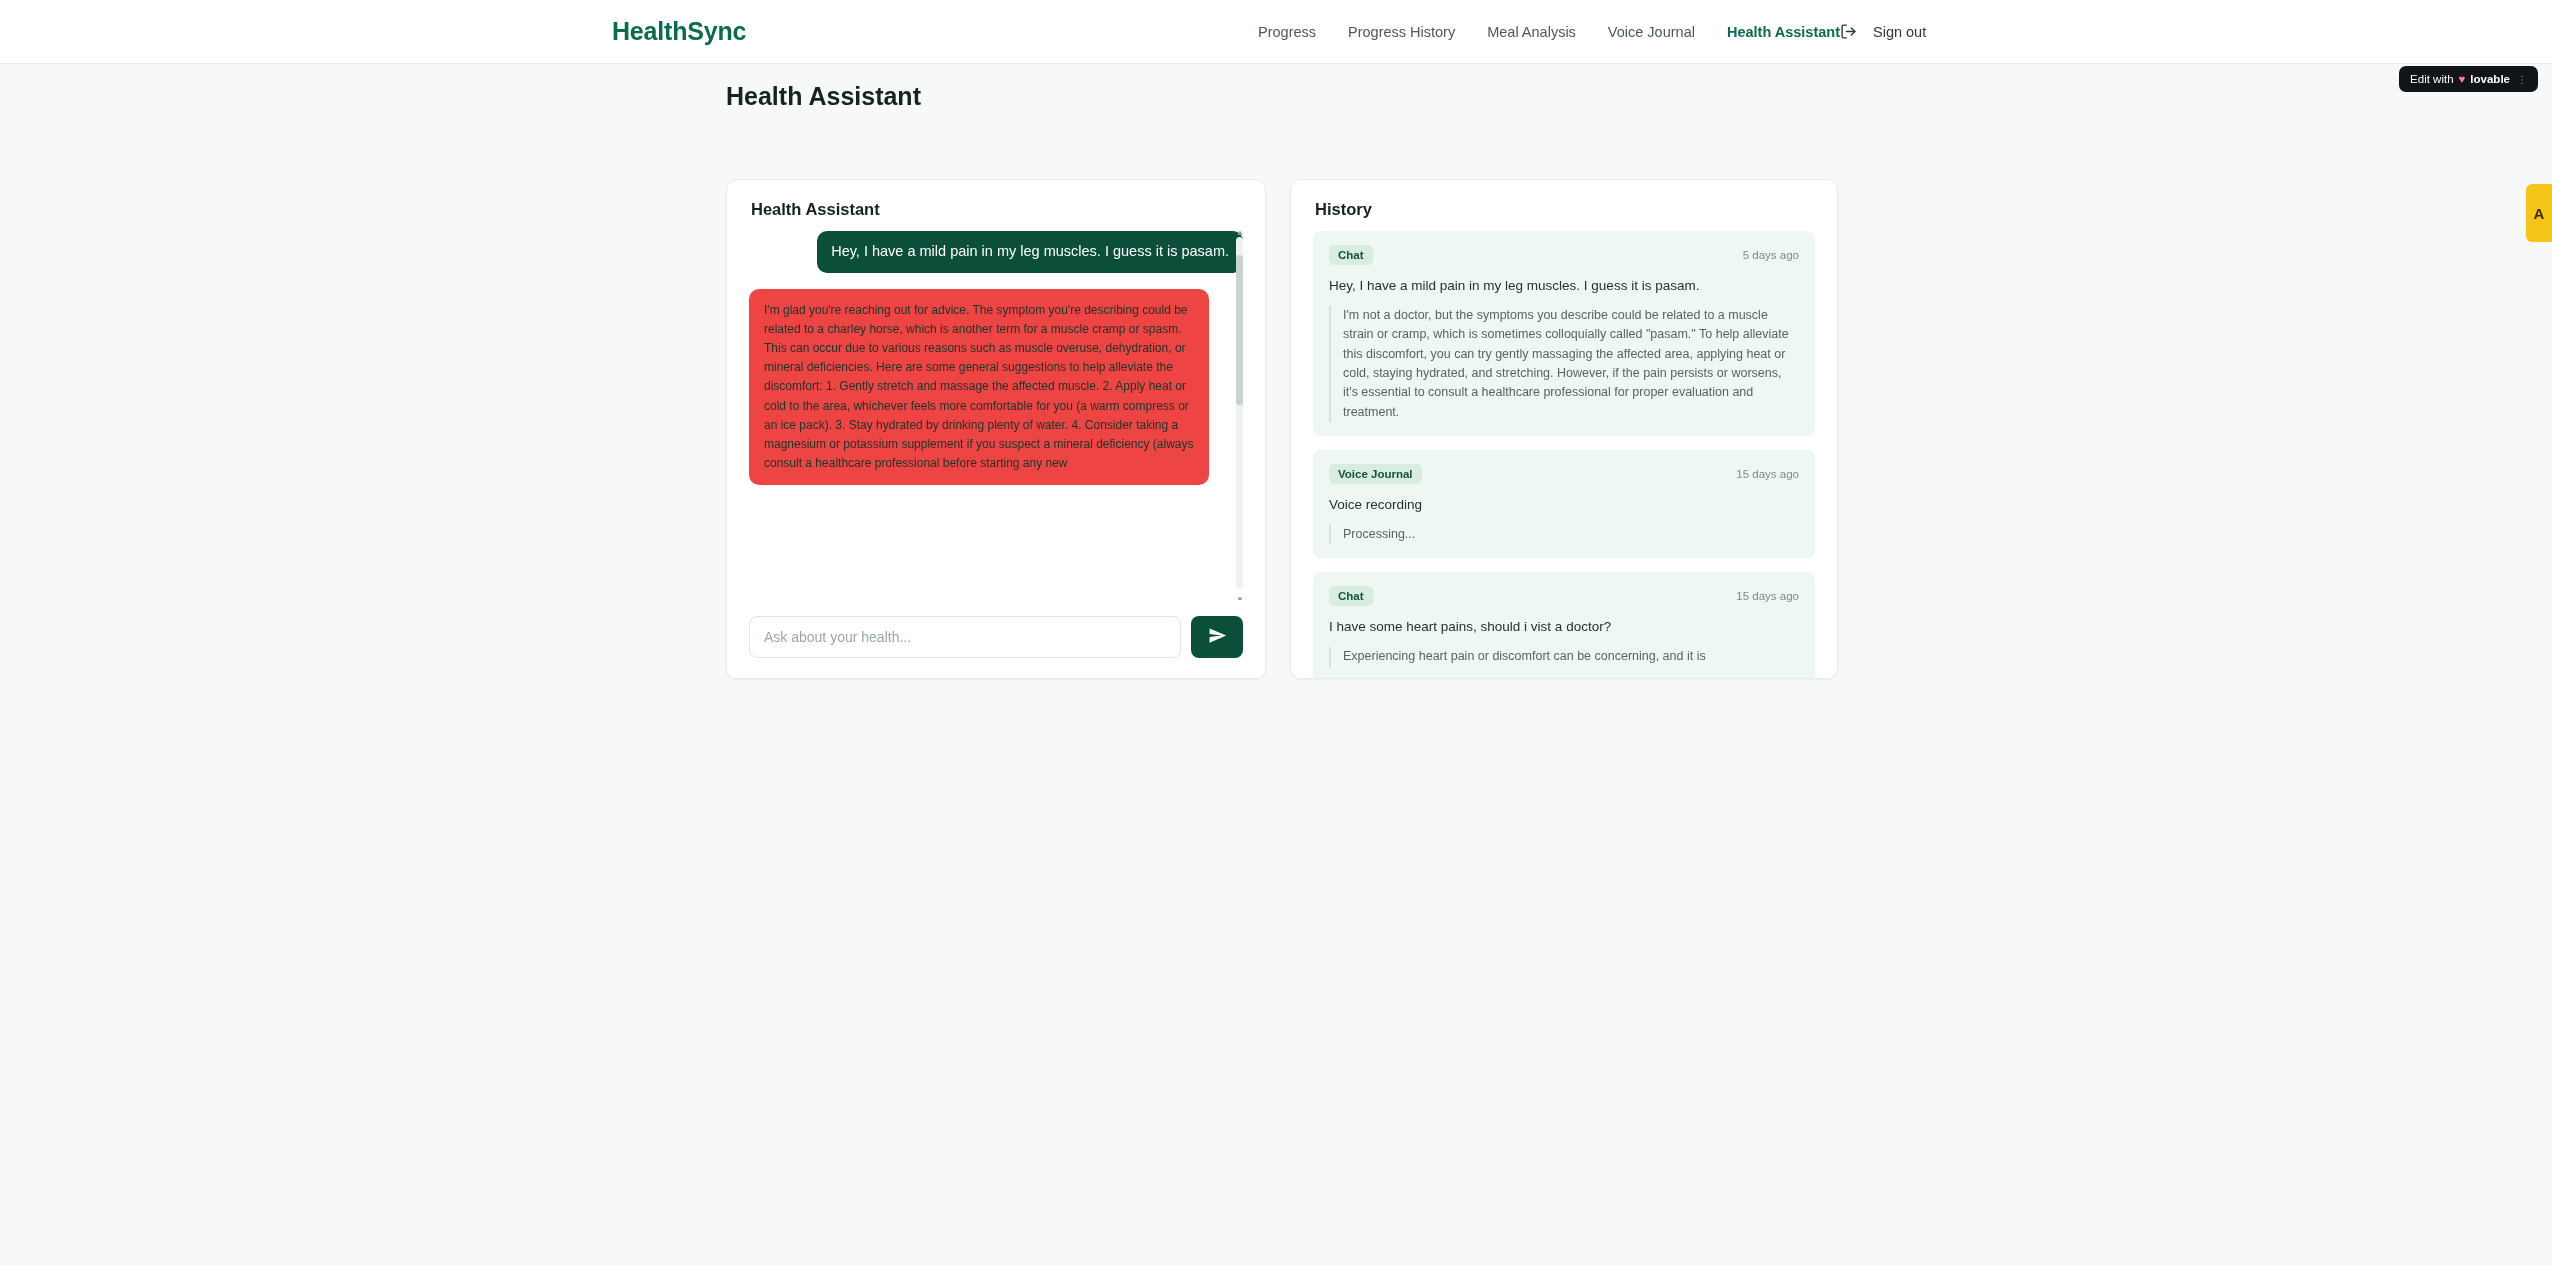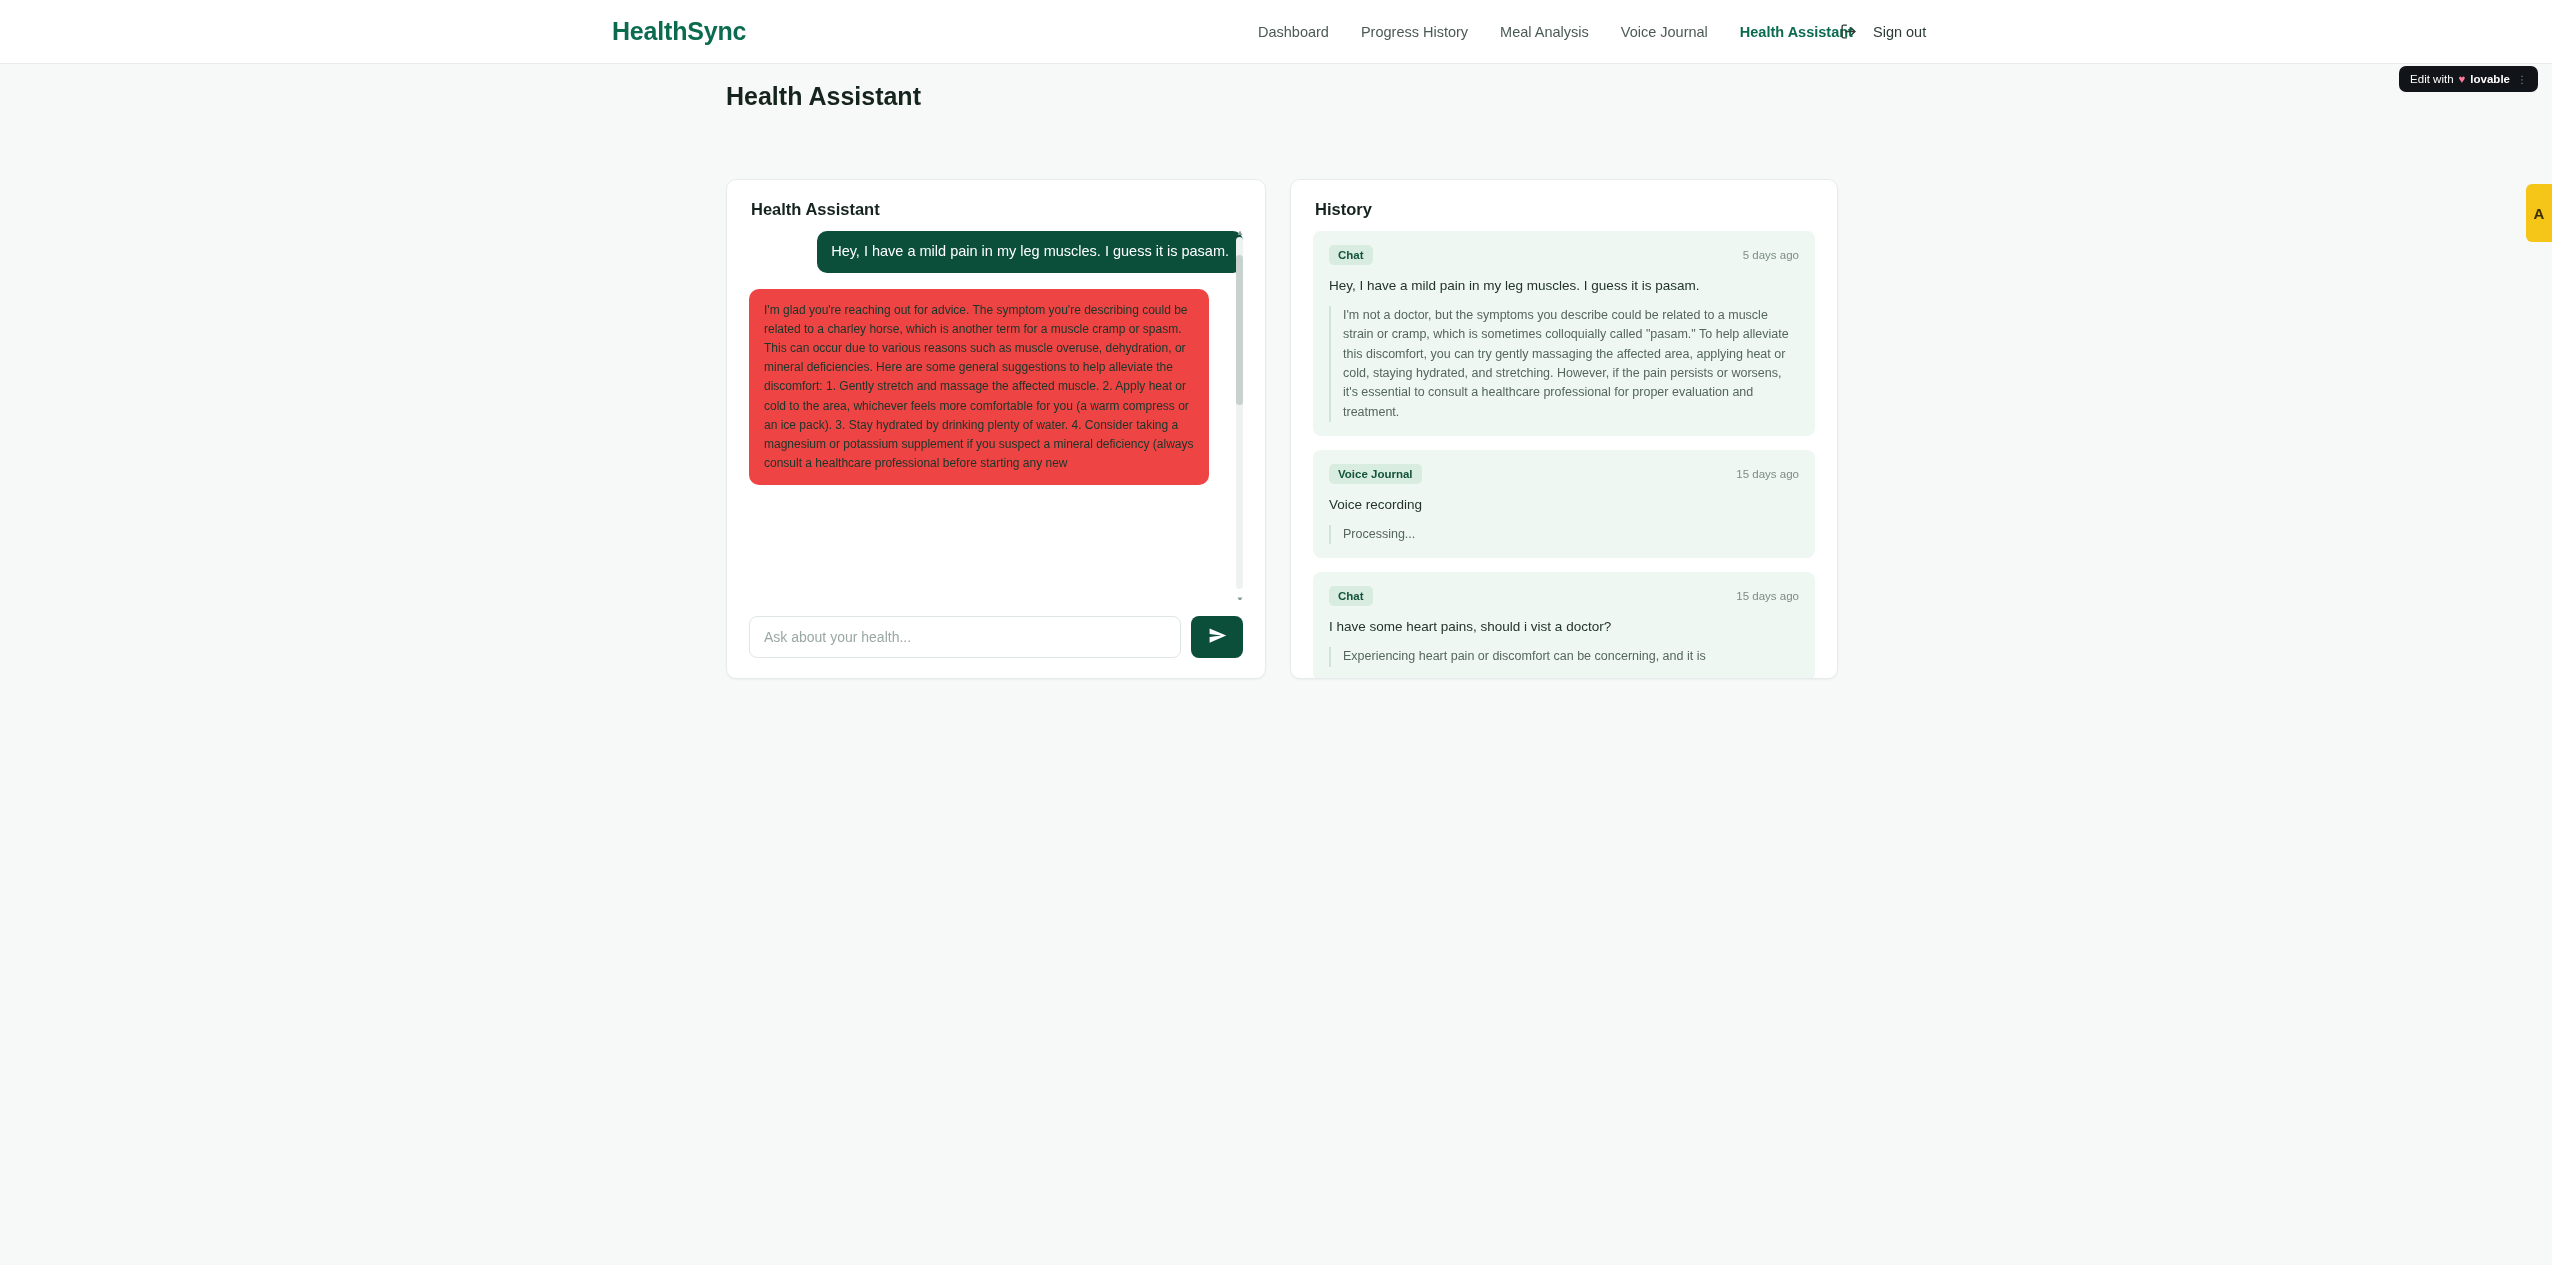--- a/index.html
+++ b/index.html
@@ -256,21 +256,21 @@
   .edit-badge .lov { color: #ff7a9c; }
   .edit-badge .brandname { font-weight: bold; }
   .edit-badge .dots { color: #8a9199; font-size: 10px; margin-left: 2px; }
 </style>
 </head>
 <body>
 
 <div class="navbar">
   <div class="brand">HealthSync</div>
   <div class="nav-links">
-    <a class="nav-link" href="#">Dashboard</a>
+    <a class="nav-link" href="#">Progress</a>
     <a class="nav-link" href="#">Progress History</a>
     <a class="nav-link" href="#">Meal Analysis</a>
     <a class="nav-link" href="#">Voice Journal</a>
     <a class="nav-link active" href="#">Health Assistant</a>
   </div>
   <div class="signout">
     <span>
       <svg width="17" height="17" viewBox="0 0 24 24" fill="none" stroke="#2d3b35" stroke-width="2" stroke-linecap="round" stroke-linejoin="round">
         <path d="M9 21H5a2 2 0 0 1-2-2V5a2 2 0 0 1 2-2h4"></path>
         <polyline points="16 17 21 12 16 7"></polyline>

